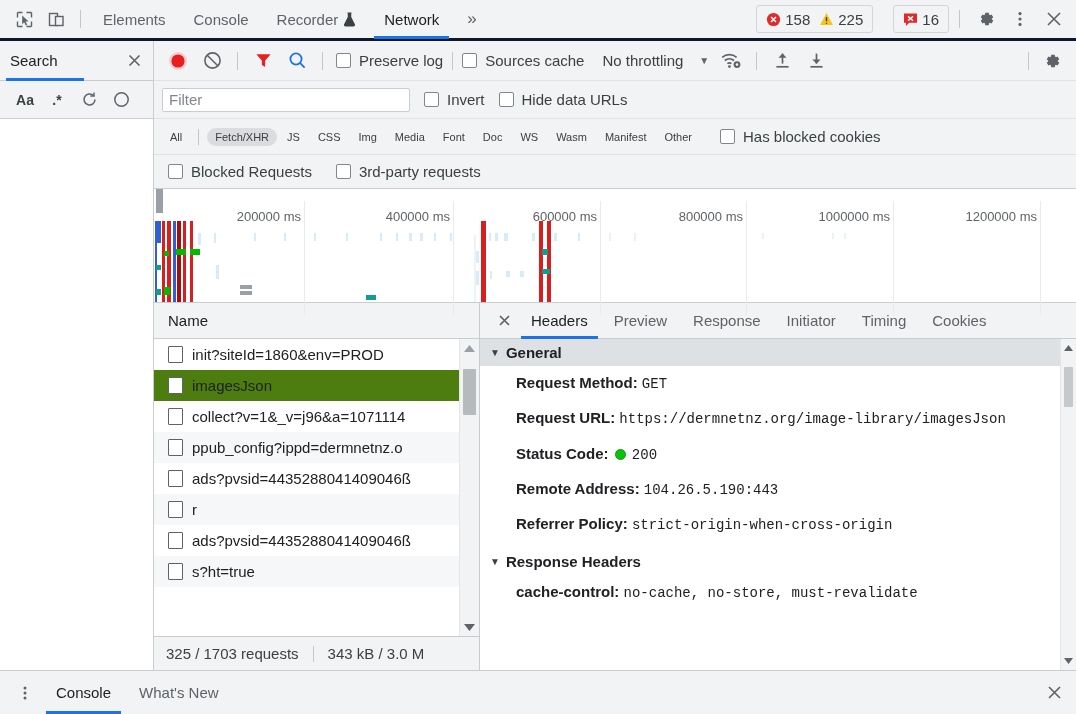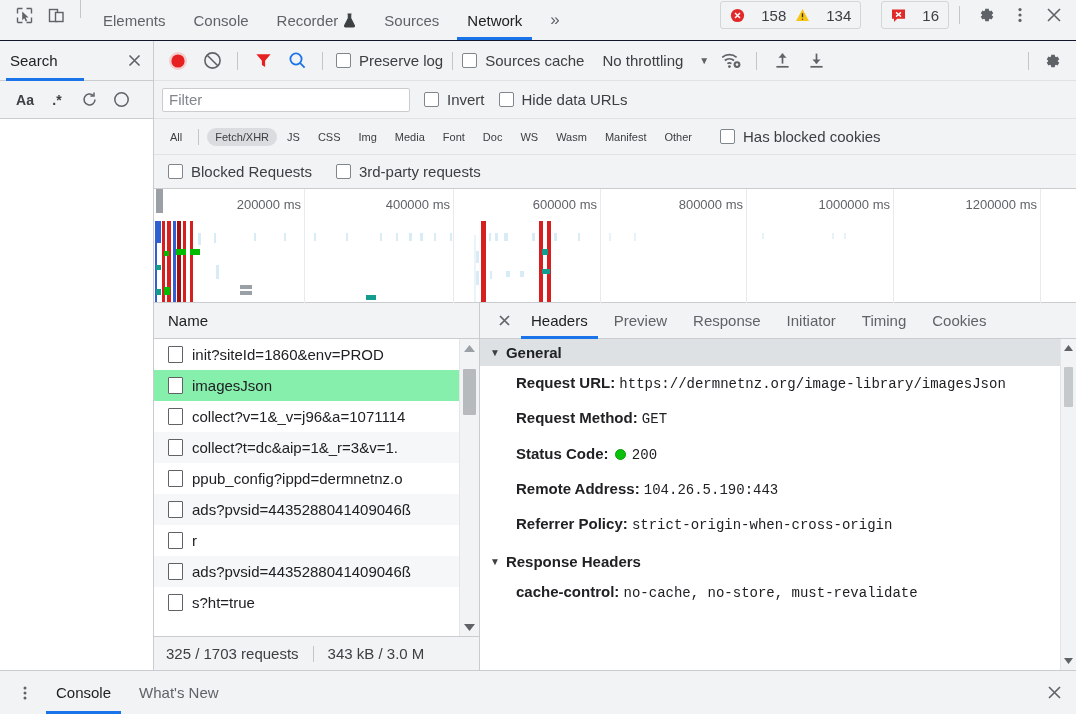--- a/index.html
+++ b/index.html
@@ -14,22 +14,22 @@
     -webkit-font-smoothing: antialiased;
   }
 
   
   #app { width: 1076px; height: 714px; display: flex; flex-direction: column; background:#fff; }
 
   
   .maintabbar {
     height: 41px; min-height: 41px;
     background: #f1f3f4;
-    border-bottom: 1px solid #0f172a;
-    display: flex; align-items: flex-start;
+    border-bottom: 3px solid #0f172a;
+    display: flex; align-items: center;
     position: relative;
   }
   .tb-icon-btn {
     width: 32px; height: 30px;
     display: flex; align-items: center; justify-content: center;
     cursor: pointer;
   }
   .tb-icon-btn svg { display:block; }
   .tb-sep { width:1px; height:18px; background:#c4c7c9; margin:0 8px; }
   .mtab {
@@ -46,21 +46,21 @@
   }
   .mtab .chev { font-size:17px; color:#5f6368; }
   .tabbar-right { margin-left:auto; display:flex; align-items:center; padding-right:6px; gap:2px; }
   .badgegroup {
     display:flex; align-items:center; gap:9px;
     border:1px solid #d3d6d9; border-radius:3px;
     padding: 3px 9px; height:28px;
     font-size:15px; color:#3c4043;
     cursor:pointer; background:#f1f3f4;
   }
-  .badgegroup .bitem { display:flex; align-items:center; gap:16px; }
+  .badgegroup .bitem { display:flex; align-items:center; gap:4px; }
   .badgegroup.single { margin-left:18px; }
 
   
   .body-row { flex:1; display:flex; min-height:0; }
 
   
   .searchpane {
     width: 154px; min-width:154px;
     border-right:1px solid #cacccf;
     display:flex; flex-direction:column;
@@ -147,21 +147,21 @@
   .overview {
     height:114px; min-height:114px;
     background:#fff;
     border-bottom:1px solid #cacccf;
     display:flex; flex-direction:column;
     position:relative;
     padding-left:2px;
   }
   .ov-ruler { height:32px; position:relative; border-bottom:0px solid #e8eaed; }
   .ov-tick {
-    position:absolute; top:0; height:114px; border-left:1px solid #e8eaed;
+    position:absolute; top:12px; height:114px; border-left:1px solid #e8eaed;
   }
   .ov-tick span {
     position:absolute; right:4px; top:8px; font-size:13px; color:#5f6368; white-space:nowrap;
   }
   .ov-handle { position:absolute; left:2px; top:0; width:7px; height:24px; background:#9aa0a6; }
   .ov-canvas { position:absolute; left:0; right:0; top:32px; bottom:0; overflow:hidden; }
   .ovbar { position:absolute; }
 
   
   .lower { flex:1; display:flex; min-height:0; }
@@ -174,21 +174,21 @@
     font-size:15px; color:#202124;
   }
   .rl-scroll { flex:1; position:relative; overflow:hidden; }
   .rl-rows { position:absolute; inset:0; right:20px; }
   .rl-row {
     height:31px; display:flex; align-items:center; gap:9px;
     padding-left:14px; font-size:15px; color:#202124;
     white-space:nowrap; overflow:hidden; cursor:pointer;
   }
   .rl-row:nth-child(even) { background:#f6f7f8; }
-  .rl-row.selected { background:#86efac; }
+  .rl-row.selected { background:#4d7c0f; }
   .doc-ico { width:15px; height:17px; border:1.5px solid #5f6368; border-radius:1px; flex:none; background:#fff; }
   .rl-scrollbar {
     position:absolute; top:0; right:0; bottom:0; width:20px;
     background:#f1f3f4; border-left:1px solid #e3e5e7;
     display:flex; flex-direction:column; align-items:center;
   }
   .sb-arrow { height:18px; display:flex; align-items:center; justify-content:center; cursor:pointer; }
   .sb-track { flex:1; width:100%; position:relative; }
   .sb-thumb { position:absolute; left:3px; right:3px; top:12px; height:46px; background:#b7babd; border-radius:1px; cursor:pointer; }
   .rl-status {
@@ -276,23 +276,20 @@
         <span>Console</span>
       </div>
     <div class="mtab">
       <span>Recorder</span>
       <span style="display:flex;">
         <svg width="13" height="15" viewBox="0 0 13 15">
             <path d="M4.5 1h4M5.3 1v4.2L1.6 12.6a1 1 0 0 0 .9 1.4h8a1 1 0 0 0 .9-1.4L7.7 5.2V1" fill="#3c4043" stroke="#3c4043" stroke-width="1.1" stroke-linejoin="round"></path>
           </svg>
       </span>
     </div>
-    <div class="mtab">
-        <span>Sources</span>
-      </div>
     <div class="mtab active">
         <span>Network</span>
       </div>
     <div class="mtab">
         <span class="chev">»</span>
       </div>
 
     <div class="tabbar-right">
       <div class="badgegroup">
         <span class="bitem">
@@ -304,21 +301,21 @@
           </span>
           <span>158</span>
         </span>
         <span class="bitem">
           <span style="display:flex;">
             <svg width="15" height="14" viewBox="0 0 15 14">
                 <path d="M7.5 1 14 13H1z" fill="#f5c518"></path>
                 <path d="M7.5 5.2v4M7.5 10.8v.9" stroke="#3c2c00" stroke-width="1.3"></path>
               </svg>
           </span>
-          <span>134</span>
+          <span>225</span>
         </span>
       </div>
       <div class="badgegroup single">
         <span class="bitem">
           <span style="display:flex;">
             <svg width="15" height="15" viewBox="0 0 15 15">
                 <path d="M1 1.6h13v9.2H6.2L3 14V10.8H1z" fill="#e12929"></path>
                 <path d="M5 4.4l5 4.2M10 4.4l-5 4.2" stroke="#fff" stroke-width="1.4"></path>
               </svg>
           </span>
@@ -596,24 +593,20 @@
               <div class="rl-row selected">
                 <span class="doc-ico"></span>
                 <span>imagesJson</span>
               </div>
               <div class="rl-row">
                 <span class="doc-ico"></span>
                 <span>collect?v=1&amp;_v=j96&amp;a=1071114</span>
               </div>
               <div class="rl-row">
                 <span class="doc-ico"></span>
-                <span>collect?t=dc&amp;aip=1&amp;_r=3&amp;v=1.</span>
-              </div>
-              <div class="rl-row">
-                <span class="doc-ico"></span>
                 <span>ppub_config?ippd=dermnetnz.o</span>
               </div>
               <div class="rl-row">
                 <span class="doc-ico"></span>
                 <span>ads?pvsid=4435288041409046ß</span>
               </div>
               <div class="rl-row">
                 <span class="doc-ico"></span>
                 <span>r</span>
               </div>
@@ -677,26 +670,26 @@
           </div>
           <div class="dt-body">
             <div class="dt-inner">
 
               <div class="sec-head">
                 <span class="caret">▼</span>
                 <span>General</span>
               </div>
 
               <div class="kv">
+                <span class="k">Request Method:</span>
+                <span class="v">GET</span>
+              </div>
+              <div class="kv">
                 <span class="k">Request URL:</span>
                 <span class="v">https://dermnetnz.org/image-library/imagesJson</span>
-              </div>
-              <div class="kv">
-                <span class="k">Request Method:</span>
-                <span class="v">GET</span>
               </div>
               <div class="kv">
                 <span class="k">Status Code:</span>
                 <span class="greendot"></span>
                 <span class="v">200</span>
               </div>
               <div class="kv">
                 <span class="k">Remote Address:</span>
                 <span class="v">104.26.5.190:443</span>
               </div>

